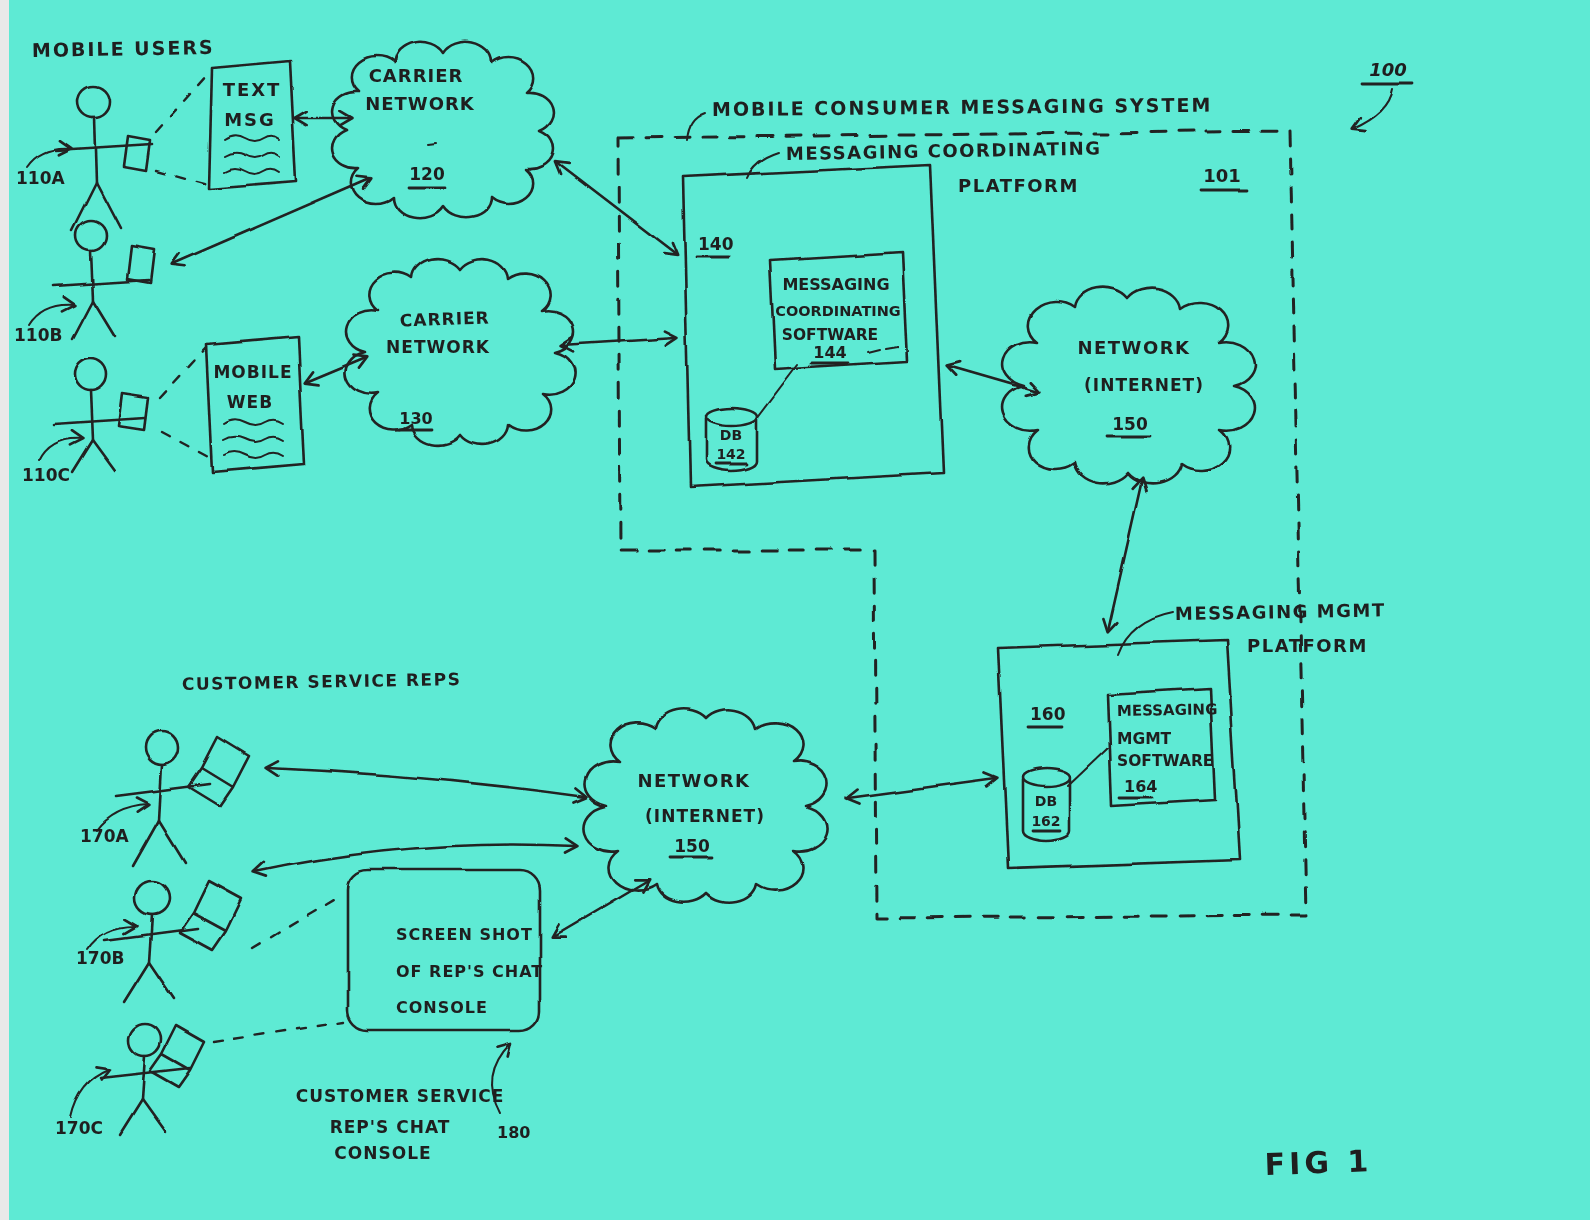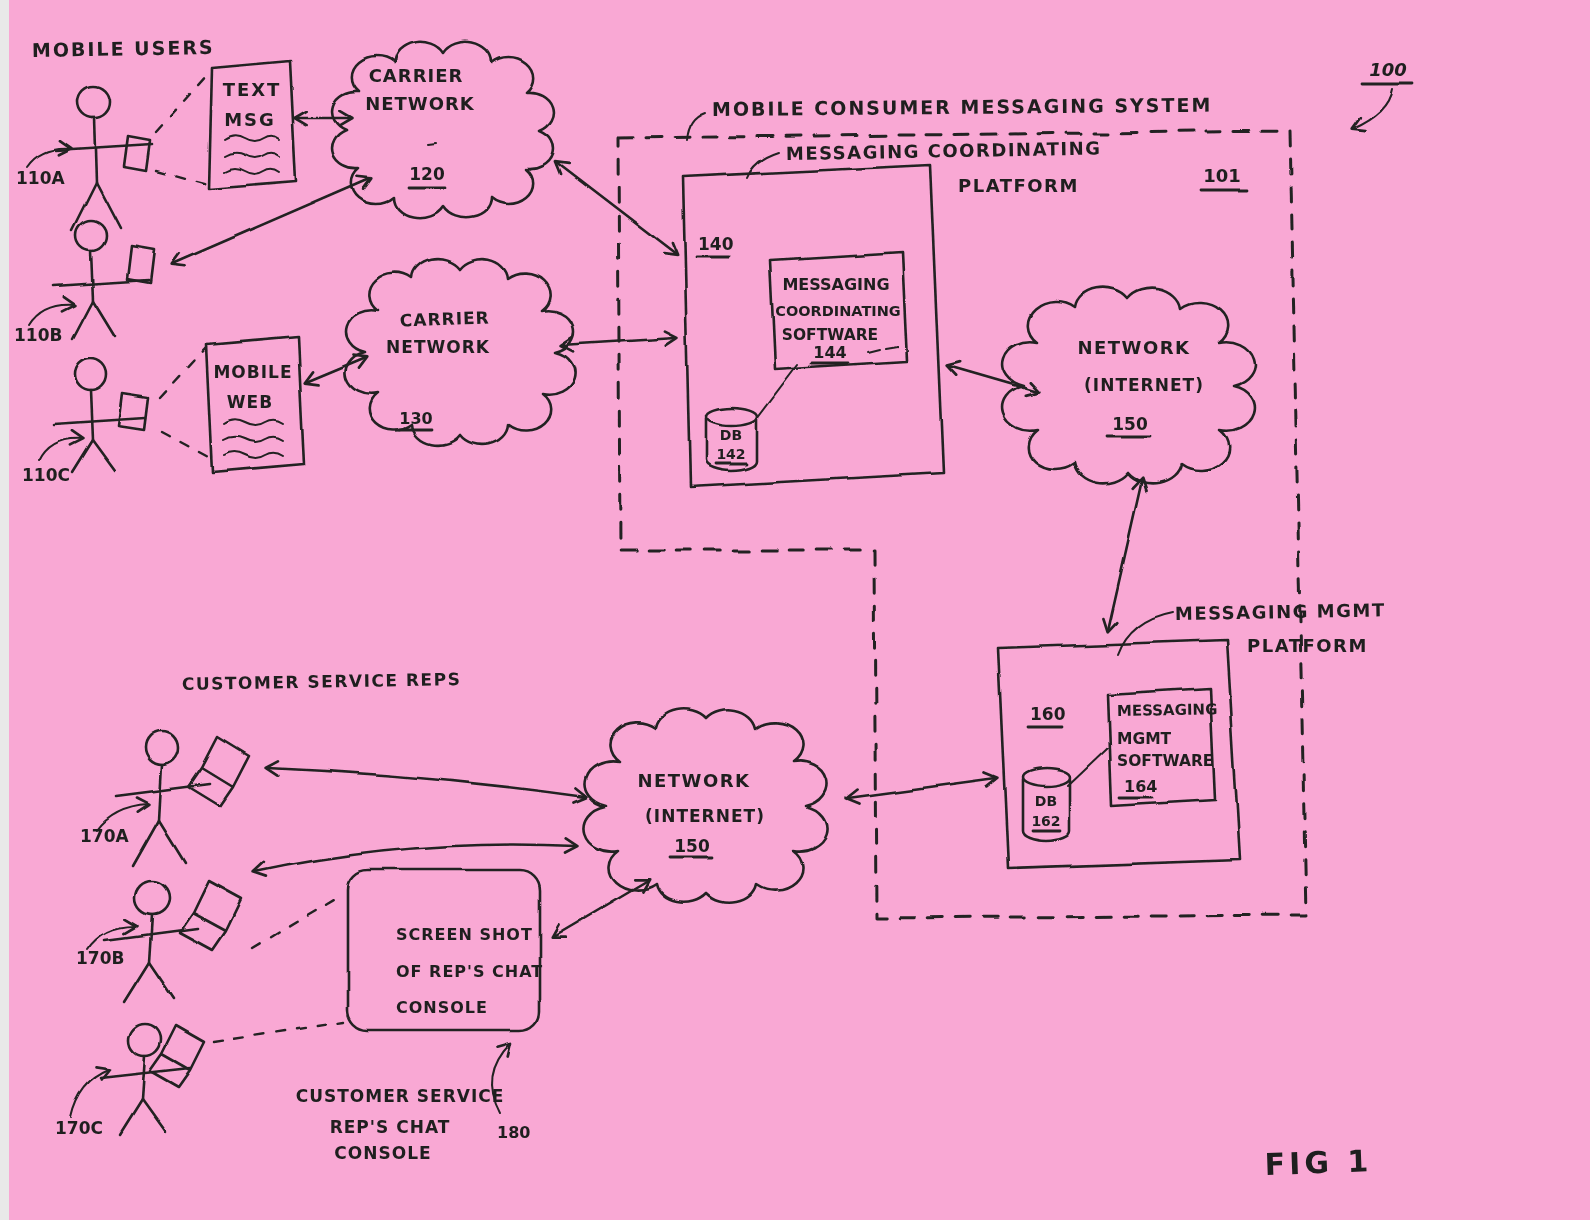--- a/index.html
+++ b/index.html
@@ -1,16 +1,16 @@
 <!DOCTYPE html>
 <html><head>
 <meta charset="utf-8">
 <style>
   html,body{margin:0;padding:0;background:#ffffff;}
-  .stage{position:relative;width:1590px;height:1220px;background:#f9a8d4;overflow:hidden;}
+  .stage{position:relative;width:1590px;height:1220px;background:#5eead4;overflow:hidden;}
   svg{display:block;}
   text{font-family:"DejaVu Sans", sans-serif;font-weight:bold;fill:#1f1f1f;}
   .ink path, .ink line, .ink rect, .ink circle, .ink ellipse{fill:none;stroke:#222;stroke-width:2.6;stroke-linecap:round;stroke-linejoin:round;}
   .ink .thin{stroke-width:2;}
   .ink .dashed{stroke-dasharray:15 13;stroke-width:3;}
   .ink .proj{stroke-dasharray:9 12;stroke-width:2.4;}
   .ink .underline{stroke-width:2.8;}
 </style>
 </head>
 <body>

